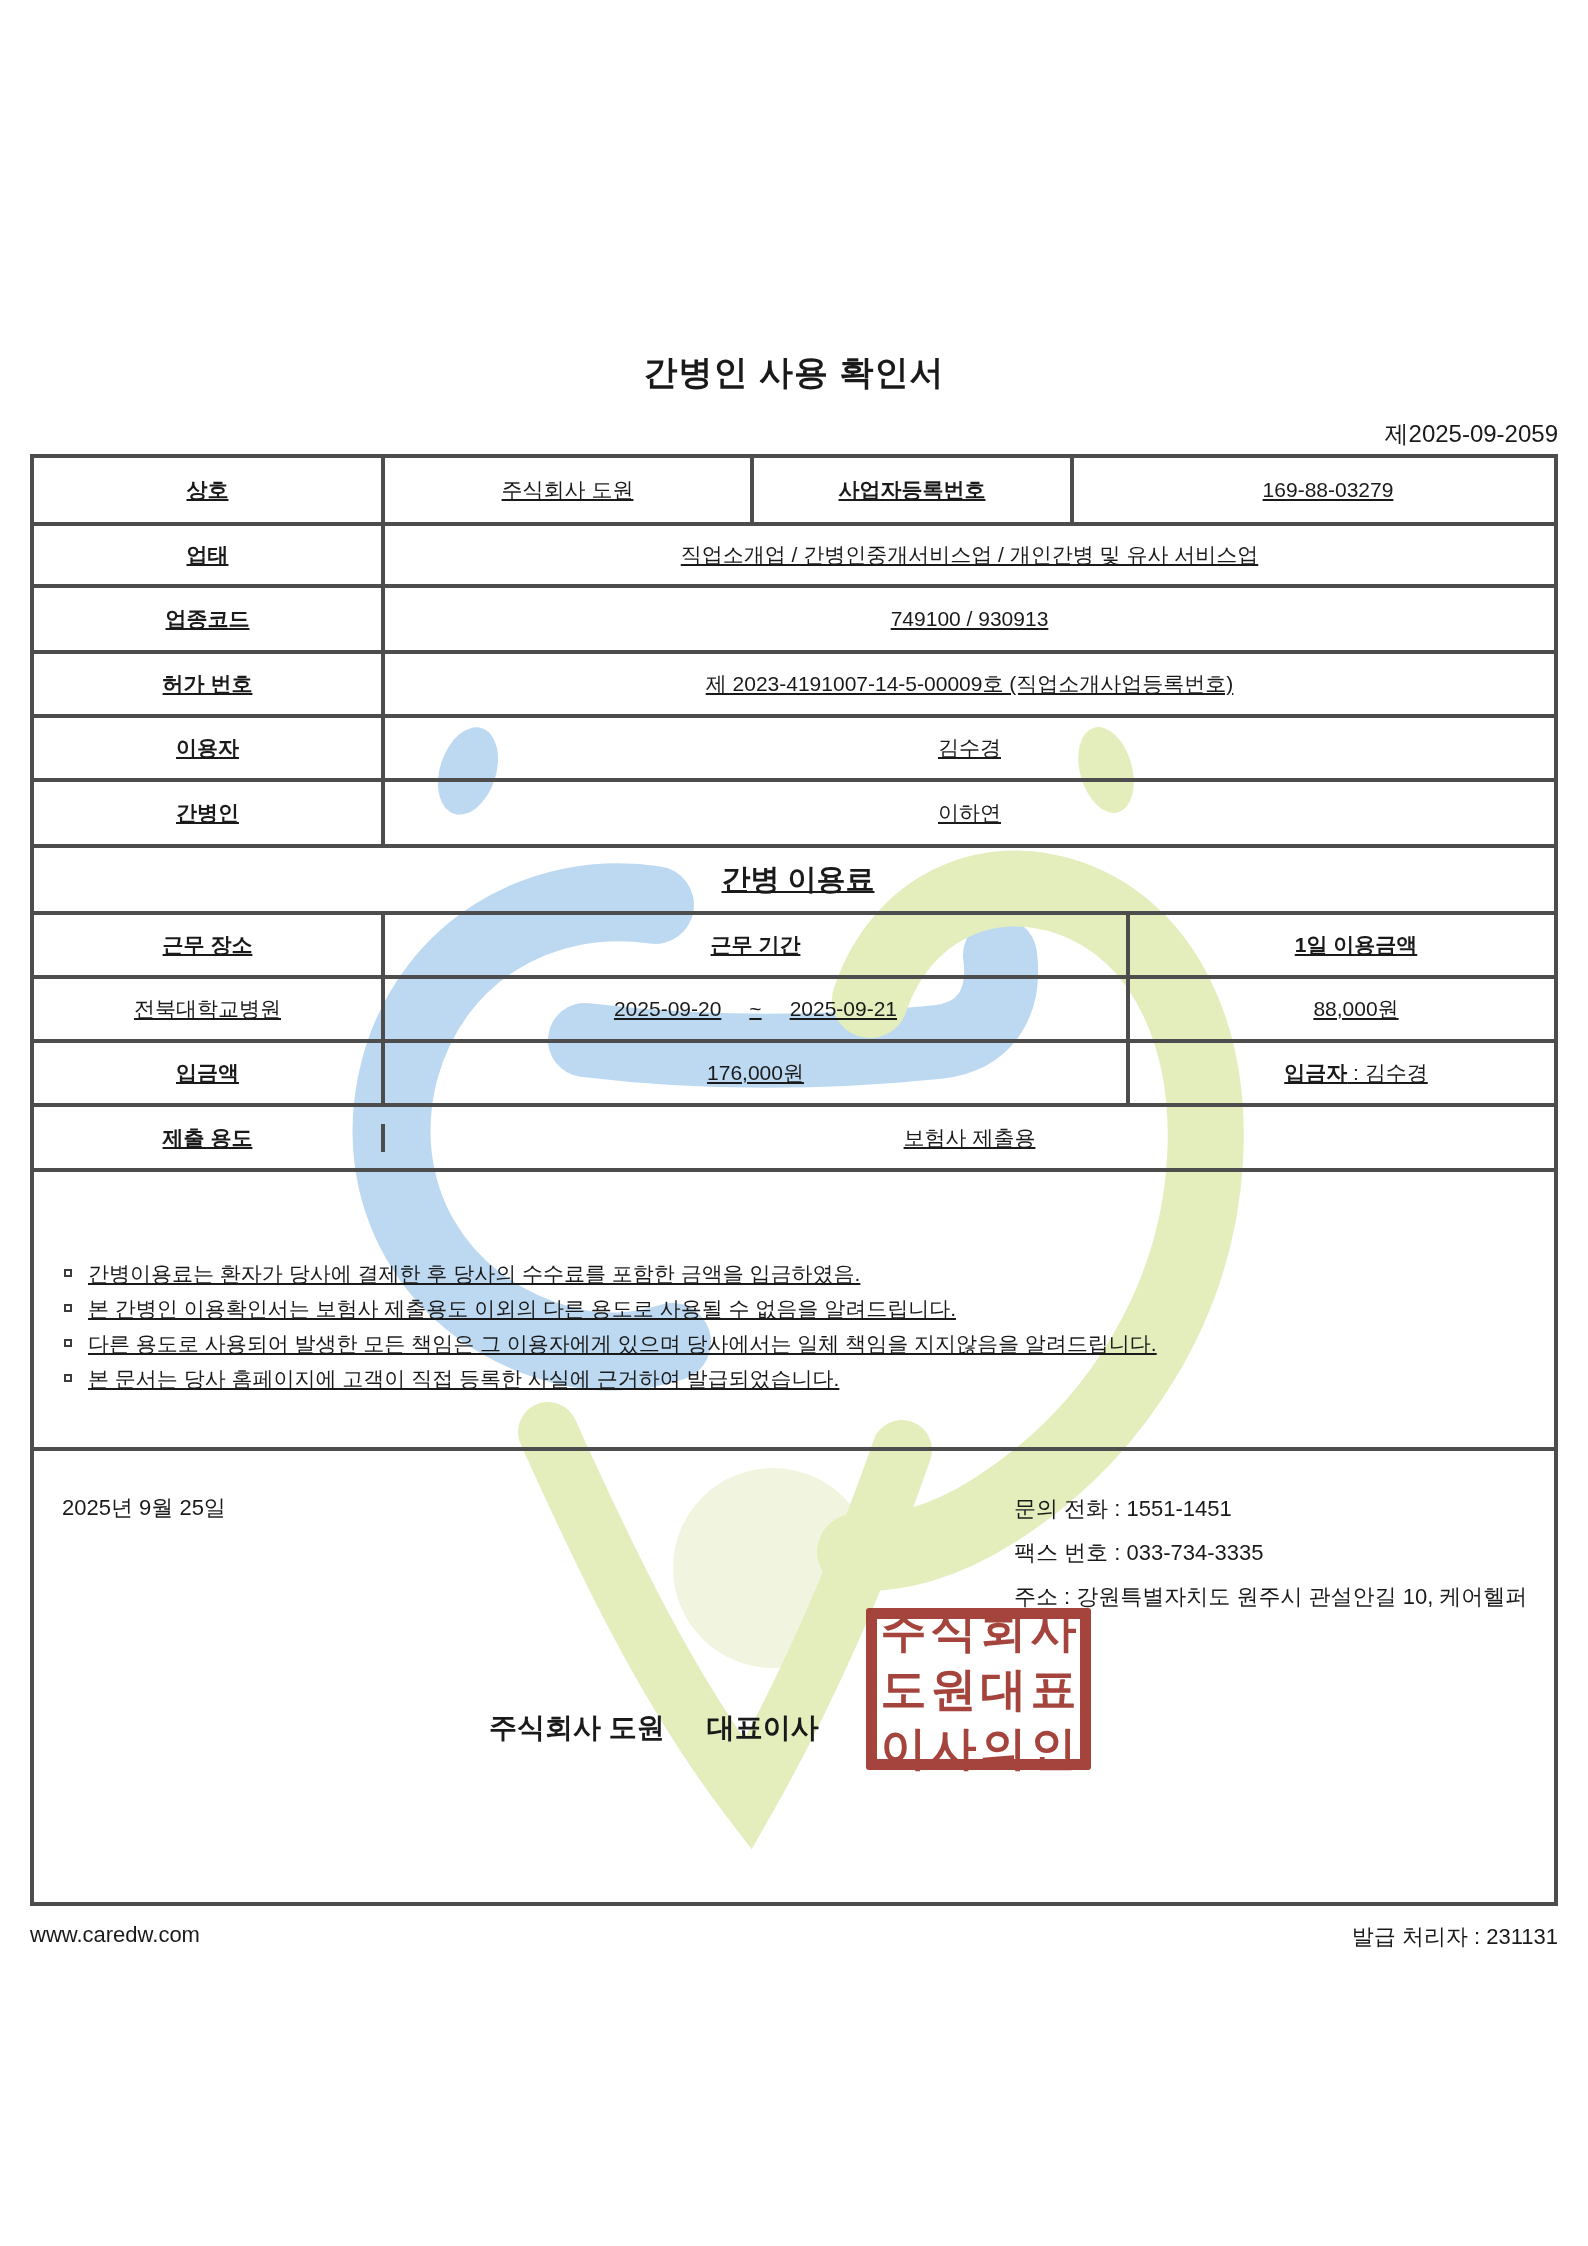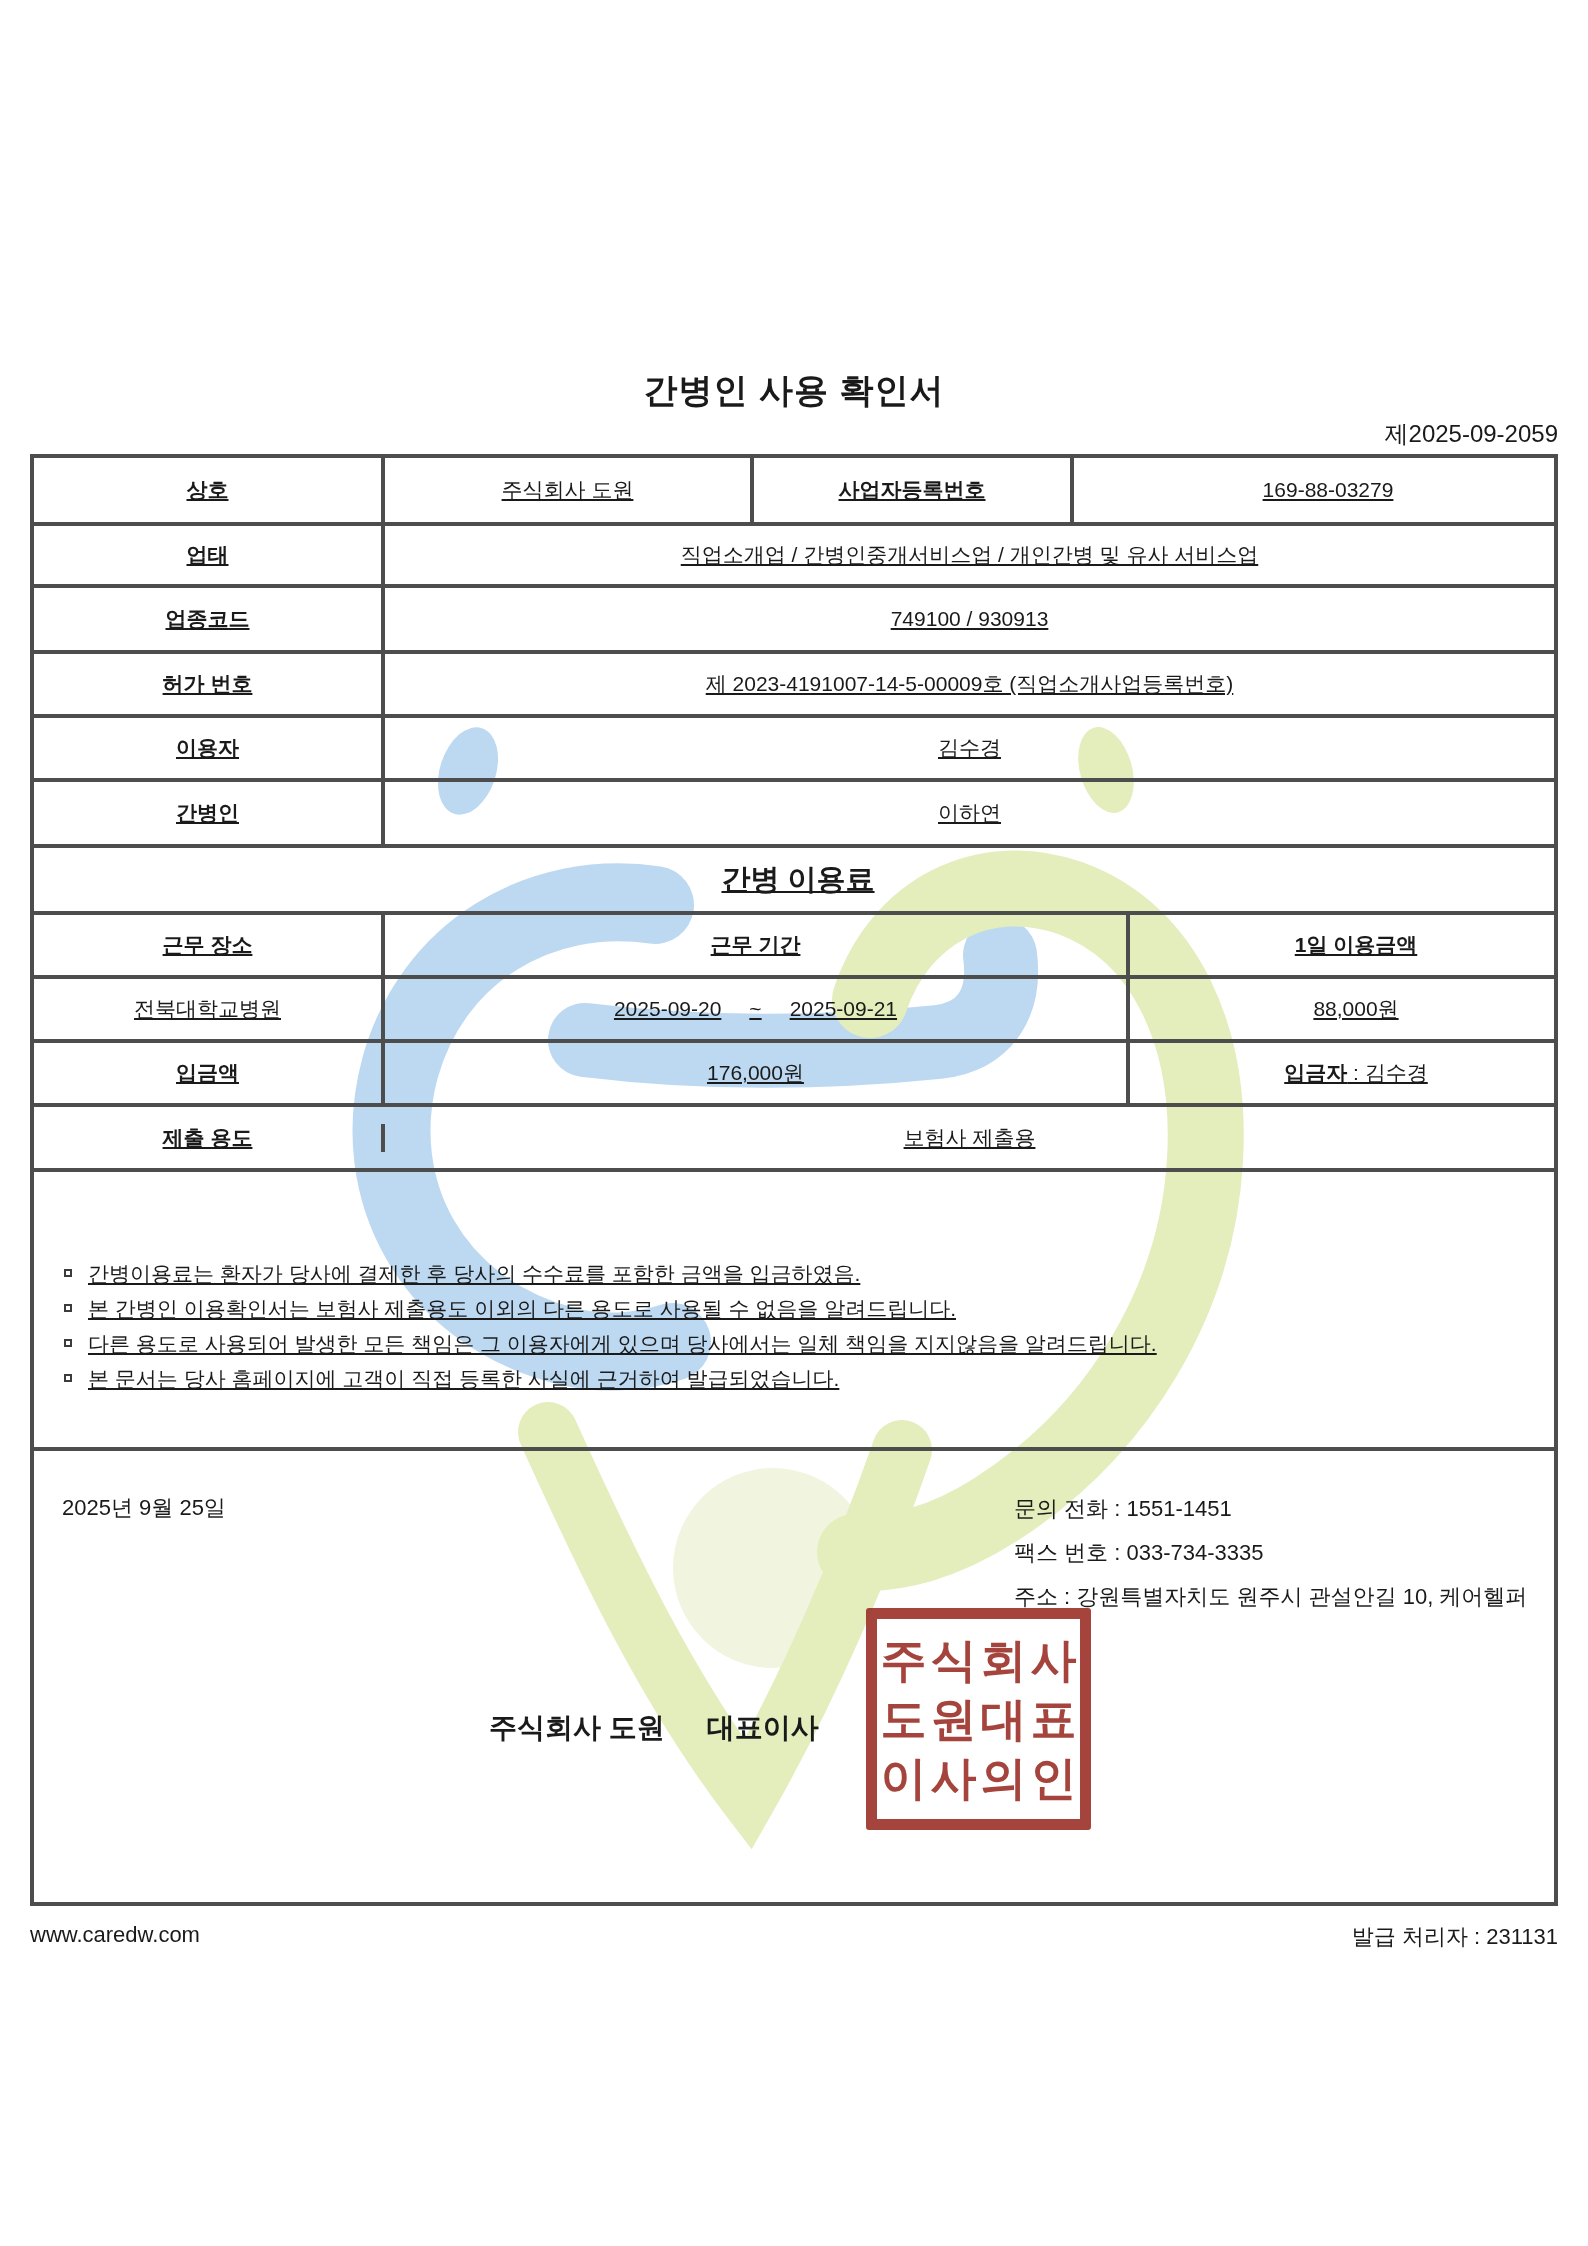--- a/index.html
+++ b/index.html
@@ -6,21 +6,21 @@
   html,body { background:#ffffff; }
   body {
     width:1588px; height:2246px; position:relative; overflow:hidden;
     font-family:"Liberation Sans","DejaVu Sans",sans-serif;
     color:#1a1a1a;
   }
   .watermark { position:absolute; top:0; left:0; width:1588px; height:2246px; z-index:0; }
   .content { position:absolute; top:0; left:0; width:1588px; height:2246px; z-index:1; }
 
   .doc-title {
-    position:absolute; top:368px; left:0; width:100%;
+    position:absolute; top:350px; left:0; width:100%;
     text-align:center; font-size:34px; font-weight:bold; letter-spacing:1px;
   }
   .doc-number {
     position:absolute; top:418px; right:30px; font-size:24px;
   }
 
   .doc-table {
     position:absolute; top:454px; left:30px; width:1528px;
     border:4px solid #4d4d4d; background:transparent;text-decoration:underline;
   }
@@ -53,21 +53,21 @@
     flex:0 0 auto; width:8px; height:8px; border:2px solid #3c3c3c;
     margin:13px 16px 0 0; background:transparent;
   }
 
   .bottom-row { position:relative; height:451px; }
   .issue-date { position:absolute; left:28px; top:42px; font-size:22px; }
   .contact { position:absolute; left:980px; top:36px; font-size:22px; line-height:44px; }
   .signer { position:absolute; left:455px; top:258px; font-size:28px; font-weight:bold; }
   .signer .gap { display:inline-block; width:42px; }
   .stamp {
-    position:absolute; left:832px; top:157px; width:225px; height:222px;
+    position:absolute; left:832px; top:157px; width:225px; height:162px;
     border:11px solid #9e362e; border-radius:3px; opacity:0.93;
     display:flex; flex-direction:column; align-items:center; justify-content:center;
     color:#9e362e; font-weight:bold; font-size:46px; line-height:59px;
     letter-spacing:4px; text-indent:4px; white-space:nowrap;
   }
 
   .page-footer {
     position:absolute; top:1922px; left:30px; width:1528px;
     display:flex; justify-content:space-between; font-size:22px;
   }

